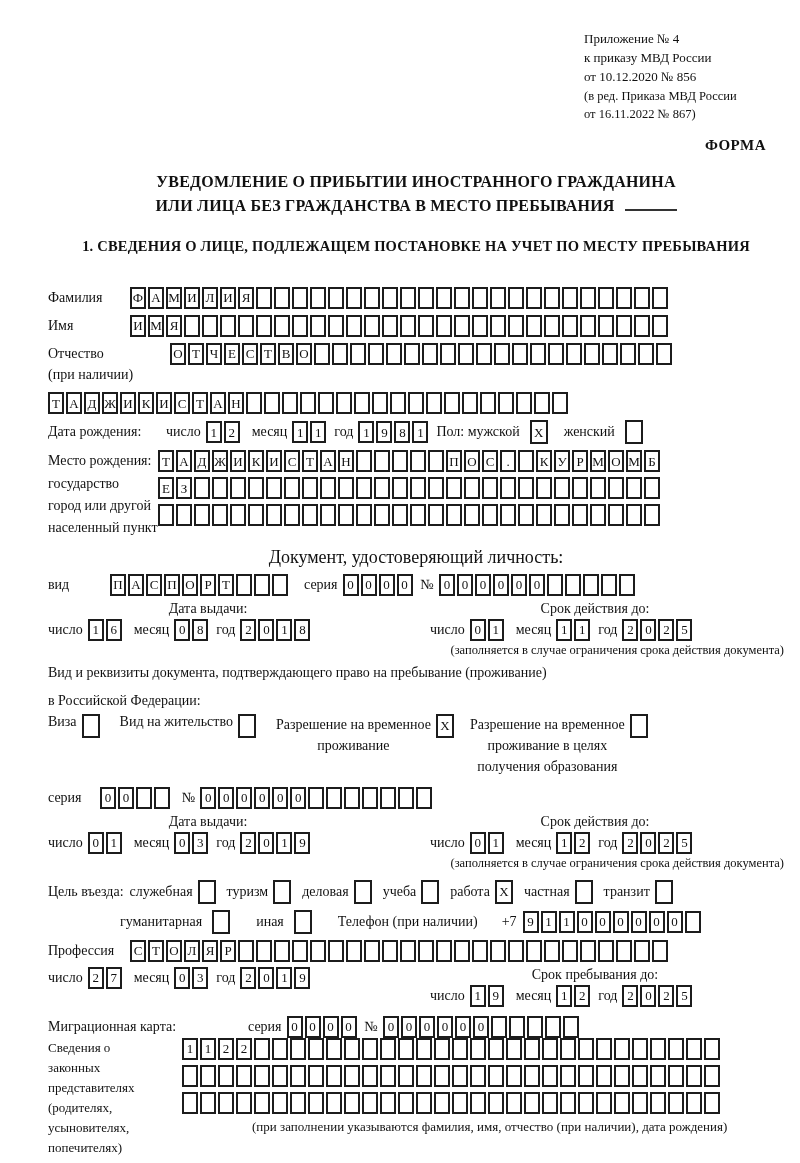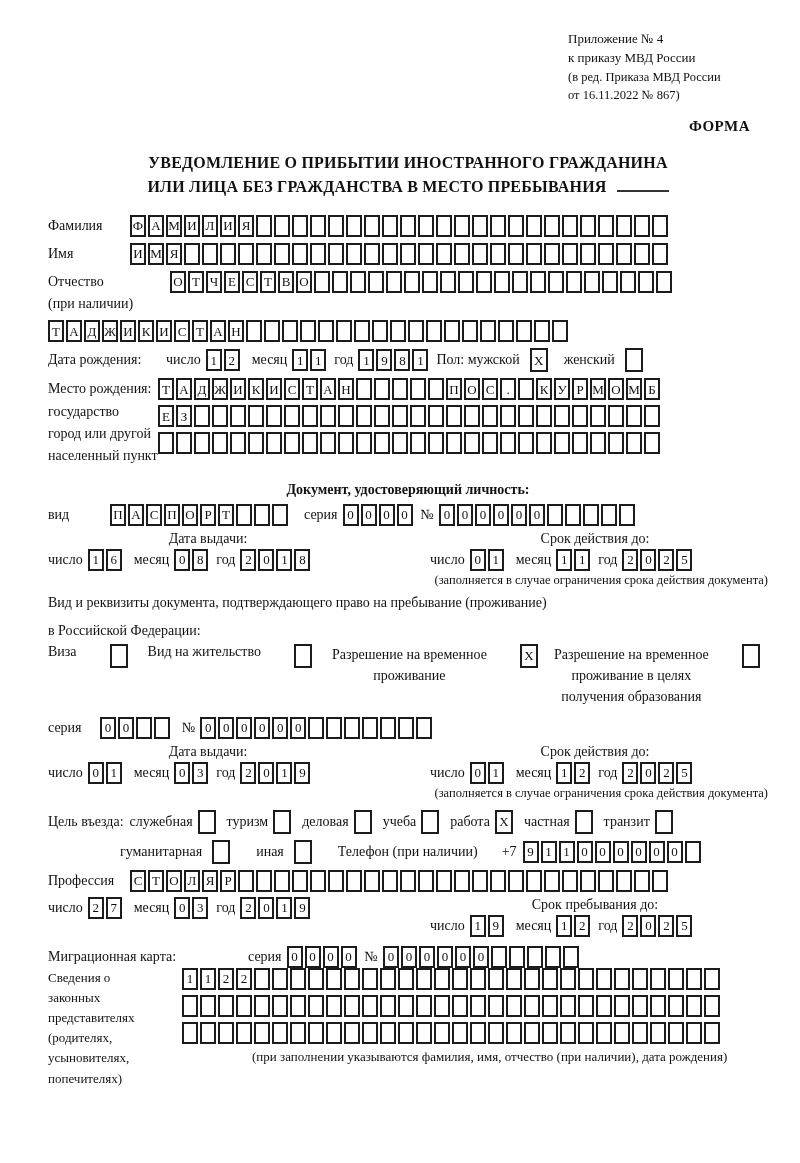--- a/index.html
+++ b/index.html
@@ -1,19 +1,19 @@
 <!DOCTYPE html>
 <html><head>
 <meta charset="utf-8">
 <style>
   html,body{margin:0;padding:0;background:#ffffff;}
   body{display:flex;justify-content:center;}
   .page{
     width:800px;height:1163px;box-sizing:border-box;
-    padding:30px 32px 0 48px;
+    padding:30px 16px 0 48px;
     font-family:"Liberation Serif", serif;
     color:#111;font-size:14px;background:#fff;overflow:hidden;
   }
   
   .hdr{margin-left:auto;width:200px;font-size:13px;line-height:1.45;}
   .hdr .sub{font-size:12.5px;}
   .forma{font-weight:bold;text-align:right;padding-right:18px;margin-top:14px;font-size:15px;letter-spacing:.5px;}
   .title{text-align:center;font-weight:bold;font-size:16px;margin-top:16px;line-height:1.5;letter-spacing:.2px;}
   .blank{display:inline-block;width:52px;border-bottom:2px solid #333;margin-left:10px;}
   .sec{text-align:center;font-weight:bold;font-size:14.5px;margin-top:20px;letter-spacing:.2px;}
@@ -27,63 +27,65 @@
   .cells{display:flex;flex:none;}
   .cell{
     box-sizing:border-box;flex:none;display:inline-flex;align-items:center;justify-content:center;
     width:16px;height:22px;border:2px solid #1c1c1c;margin-right:2px;
     font-size:13px;line-height:1;background:#fff;
   }
   .checkbox{width:18px;height:24px;margin-left:5px;}
   .rowgap{margin-bottom:5px;}
   .dlabel{flex:none;margin-right:5px;}
   .ml6{margin-left:6px;} .ml10{margin-left:10px;} .ml14{margin-left:14px;} .ml24{margin-left:24px;}
-  .center-bold{text-align:center;font-weight:bold;font-size:14px;margin-top:14px;}
+  .center-bold{text-align:center;font-weight:normal;font-size:18px;margin-top:7px;}
   
   .dates2{display:flex;margin-top:5px;}
   .dcol-l{flex:0 0 368px;}
   .dcol-r{flex:1;padding-left:14px;}
   .dtitle{text-align:center;font-size:14px;margin-bottom:2px;}
   .dcol-l .dtitle{width:320px;}
   .dcol-r .dtitle{width:330px;}
   .dateline{display:flex;align-items:center;}
   .note{font-size:12.5px;text-align:right;margin-top:2px;}
   .intro{margin-top:7px;}
   
   .optrow{display:flex;align-items:flex-start;margin-top:5px;}
-  .opt{display:flex;align-items:flex-start;gap:28px;}
+  .opt{display:flex;align-items:flex-start;}
   .opt .multi{text-align:center;line-height:1.5;}
   .g18{margin-left:18px;} .g14{margin-left:14px;}
   
   .plabel{margin-left:9px;flex:none;}
   .plabel.first{margin-left:6px;}
   .indent72{margin-left:72px;}
   .repnote{font-size:13px;margin-top:5px;margin-left:170px;}
 </style>
 </head>
 <body>
 
 <div class="page">
 
   <div class="hdr">
     <div>Приложение № 4</div>
     <div>к приказу МВД России</div>
+    <div>от 10.12.2020 № 856</div>
     <div class="sub">(в ред. Приказа МВД России</div>
     <div class="sub">от 16.11.2022 № 867)</div>
   </div>
 
   <div class="forma">ФОРМА</div>
 
   <div class="title">
     <div>УВЕДОМЛЕНИЕ О ПРИБЫТИИ ИНОСТРАННОГО ГРАЖДАНИНА</div>
     <div><span>ИЛИ ЛИЦА БЕЗ ГРАЖДАНСТВА В МЕСТО ПРЕБЫВАНИЯ</span><span class="blank"></span></div>
   </div>
 
-
-  <div class="frow" style="margin-top:16px;">
+  <div class="sec">1. СВЕДЕНИЯ О ЛИЦЕ, ПОДЛЕЖАЩЕМ ПОСТАНОВКЕ НА УЧЕТ ПО МЕСТУ ПРЕБЫВАНИЯ</div>
+
+  <div class="frow" style="margin-top:32px;">
     <div class="flabel w82">Фамилия</div>
     <div class="cells">
         <span class="cell">Ф</span>
         <span class="cell">А</span>
         <span class="cell">М</span>
         <span class="cell">И</span>
         <span class="cell">Л</span>
         <span class="cell">И</span>
         <span class="cell">Я</span>
         <span class="cell"></span>

